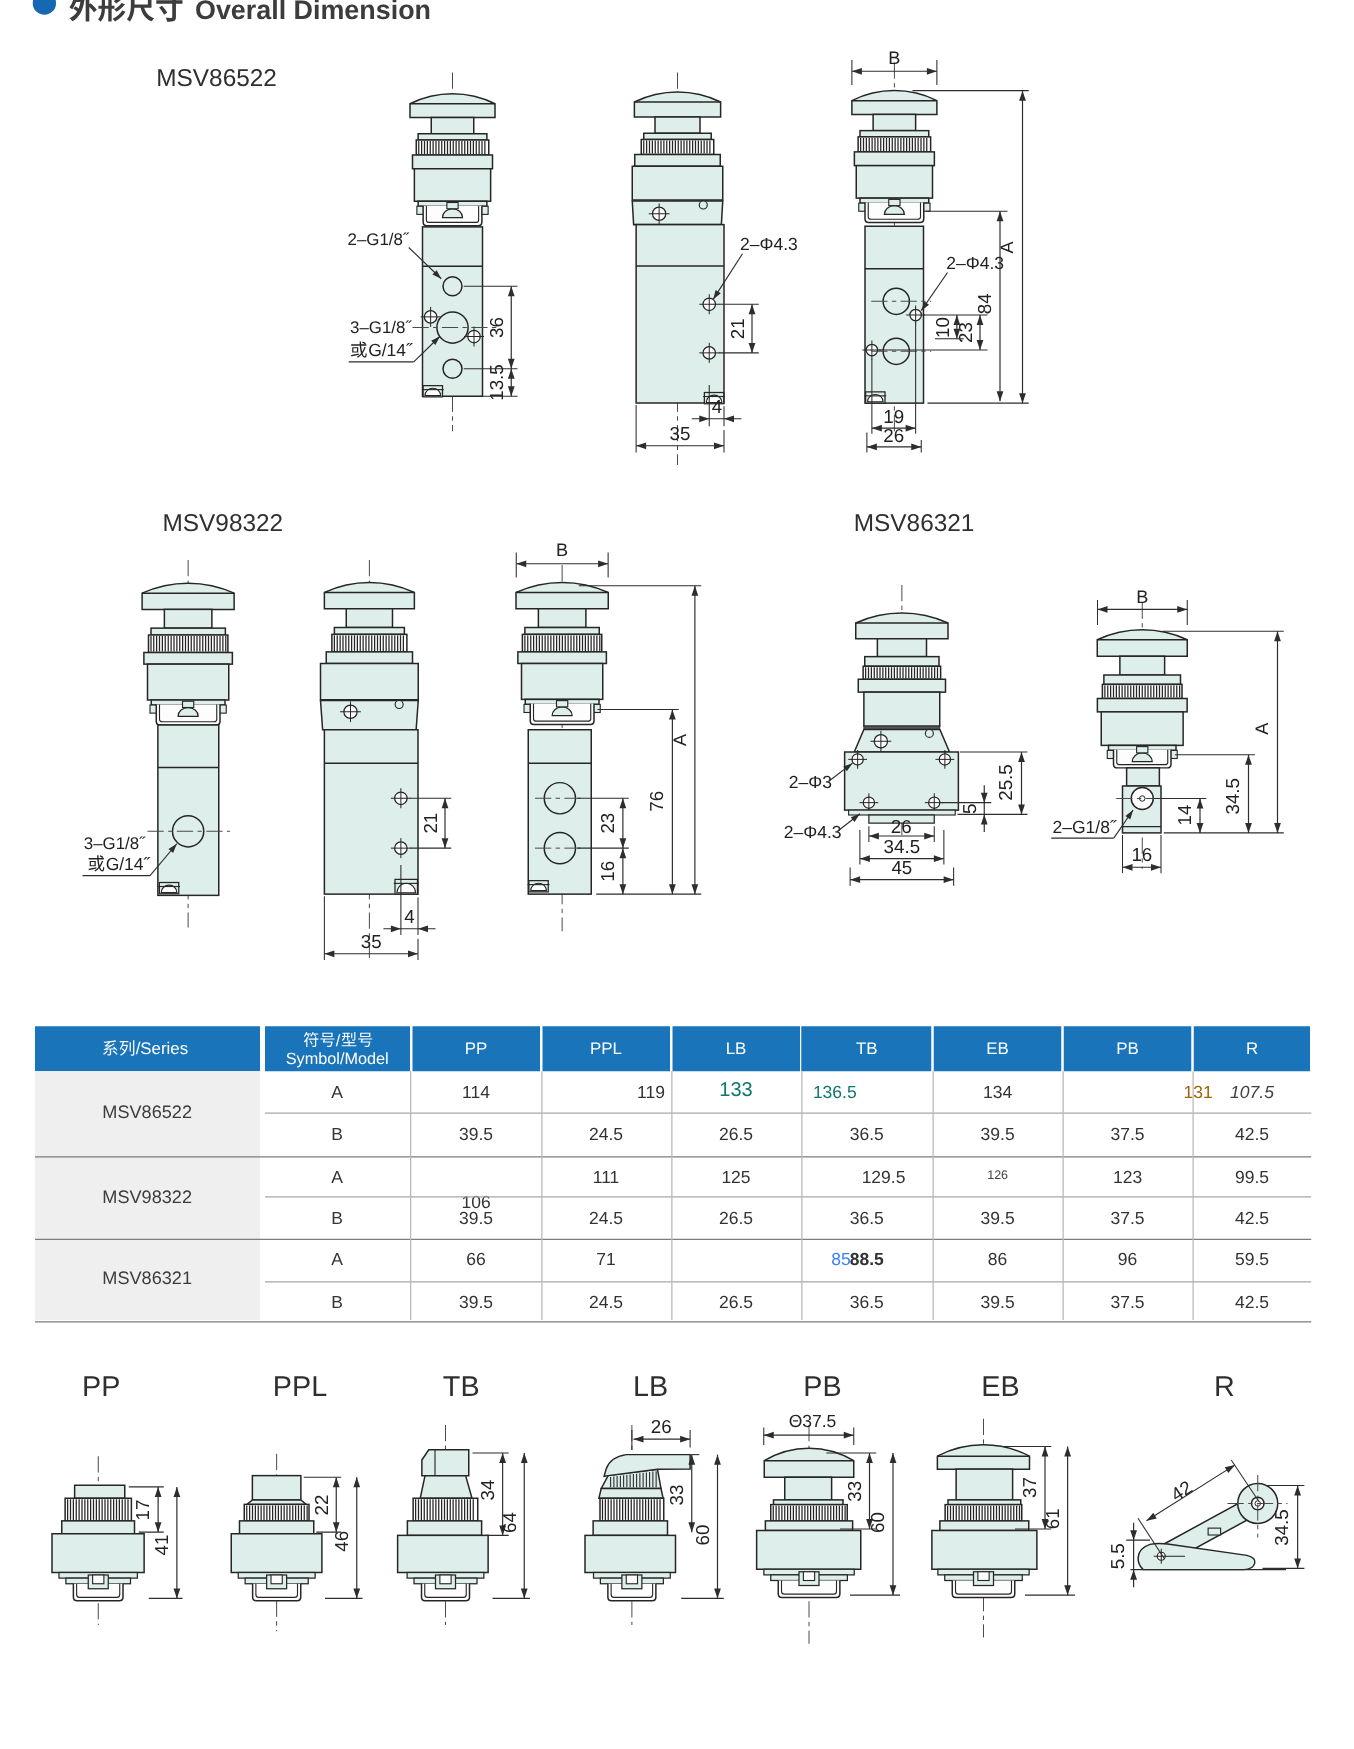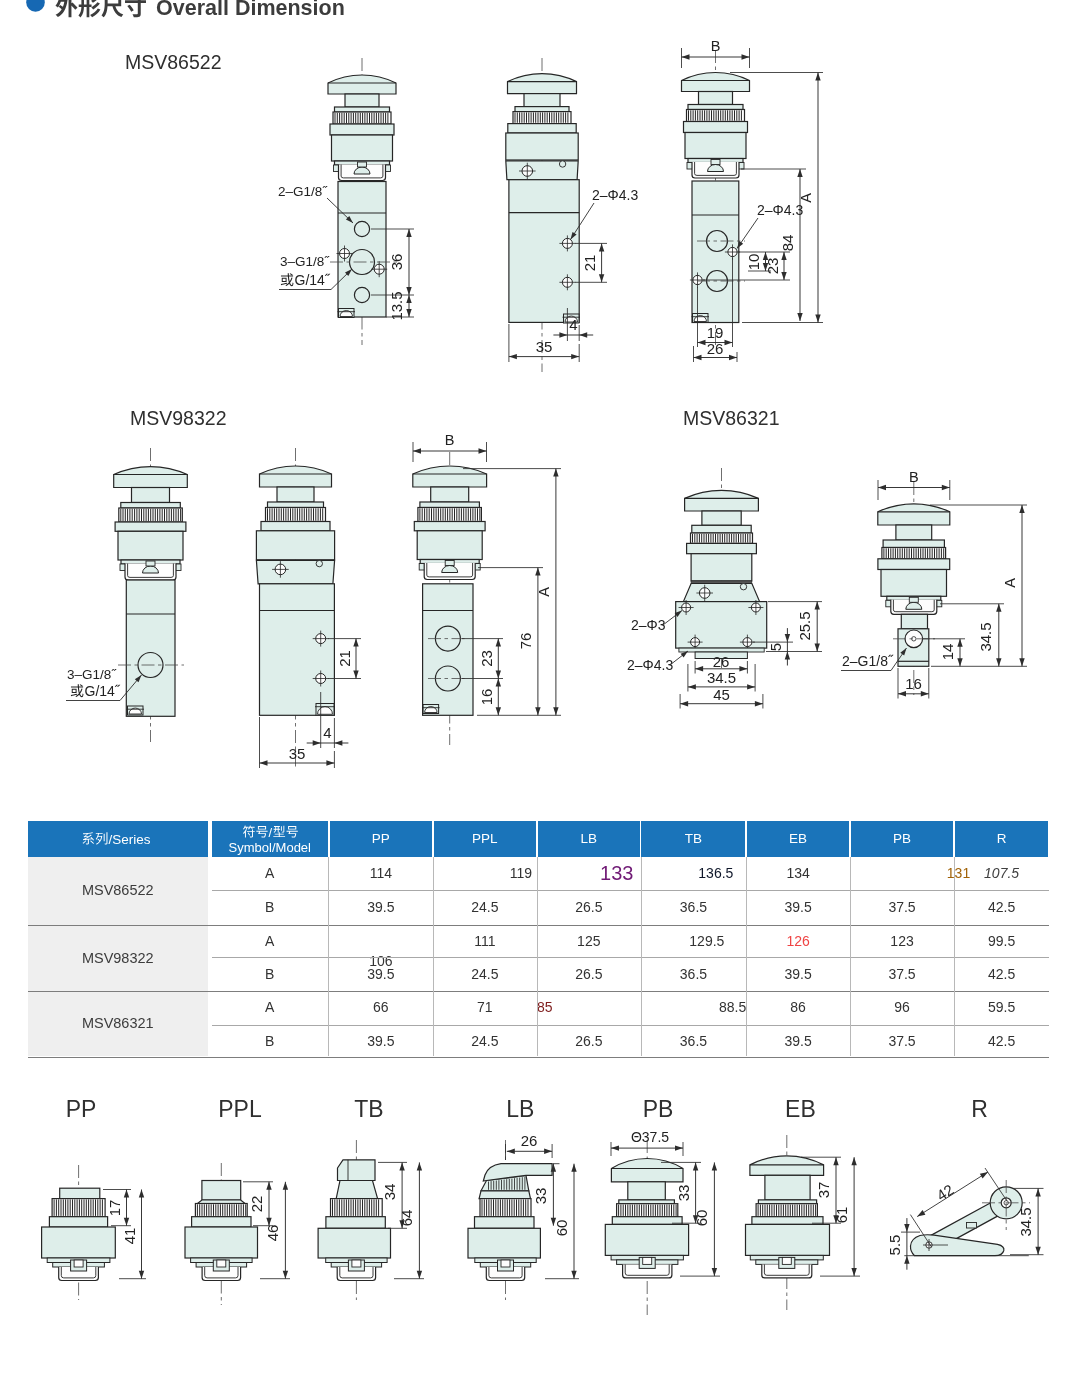--- a/index.html
+++ b/index.html
@@ -1012,54 +1012,54 @@
 <div style="position:absolute;left:613.4px;top:0;width:104.1px;height:36px;background:#1a74ba;color:#fff;font-size:13.5px;text-align:center;line-height:36px;">TB</div>
 <div style="position:absolute;left:719.1px;top:0;width:102.0px;height:36px;background:#1a74ba;color:#fff;font-size:13.5px;text-align:center;line-height:36px;">EB</div>
 <div style="position:absolute;left:822.7px;top:0;width:102.7px;height:36px;background:#1a74ba;color:#fff;font-size:13.5px;text-align:center;line-height:36px;">PB</div>
 <div style="position:absolute;left:927.0px;top:0;width:93.2px;height:36px;background:#1a74ba;color:#fff;font-size:13.5px;text-align:center;line-height:36px;">R</div>
 <div style="position:absolute;left:0;top:36.6px;width:179.5px;height:67.7px;background:#efefef;color:#3c3c3c;font-size:14.5px;text-align:center;line-height:67.7px;">MSV86522</div>
 <div style="position:absolute;left:0;top:104.3px;width:179.5px;height:66.5px;background:#efefef;color:#3c3c3c;font-size:14.5px;text-align:center;line-height:66.5px;">MSV98322</div>
 <div style="position:absolute;left:0;top:170.8px;width:179.5px;height:65.2px;background:#efefef;color:#3c3c3c;font-size:14.5px;text-align:center;line-height:65.2px;">MSV86321</div>
 <div style="position:absolute;left:184px;top:36.6px;width:115.5px;height:32.4px;font-size:14px;color:#333;text-align:center;line-height:32.4px;">A</div>
 <div style="position:absolute;left:301.0px;top:36.6px;width:103.7px;height:32.4px;font-size:14px;color:#333;text-align:center;line-height:32.4px;">114</div>
 <div style="position:absolute;left:404.7px;top:36.6px;width:104.3px;height:32.4px;font-size:14px;color:#333;text-align:center;line-height:32.4px;padding-left:36px;">119</div>
-<div style="position:absolute;left:509.0px;top:36.6px;width:103.6px;height:32.4px;font-size:20px;color:#701a75;text-align:center;line-height:32.4px;margin-left:28px;">133</div>
-<div style="position:absolute;left:635px;top:36.6px;width:105.7px;height:32.4px;font-size:14px;color:#0f172a;text-align:center;line-height:32.4px;">136.5</div>
+<div style="position:absolute;left:509.0px;top:36.6px;width:103.6px;height:32.4px;font-size:16px;color:#0f766e;text-align:center;line-height:32.4px;">133</div>
+<div style="position:absolute;left:587px;top:36.6px;width:105.7px;height:32.4px;font-size:14px;color:#0f766e;text-align:center;line-height:32.4px;">136.5</div>
 <div style="position:absolute;left:718.3px;top:36.6px;width:103.6px;height:32.4px;font-size:14px;color:#333;text-align:center;line-height:32.4px;">134</div>
 <div style="position:absolute;left:821.9px;top:36.6px;width:104.3px;height:32.4px;font-size:14px;color:#a16207;text-align:right;line-height:32.4px;margin-left:16px;">131</div>
 <div style="position:absolute;left:926.2px;top:36.6px;width:94.8px;height:32.4px;font-size:14px;color:#404040;text-align:center;line-height:32.4px;font-style:italic;">107.5</div>
 <div style="position:absolute;left:184px;top:69.0px;width:115.5px;height:35.3px;font-size:14px;color:#333;text-align:center;line-height:35.3px;">B</div>
 <div style="position:absolute;left:301.0px;top:69.0px;width:103.7px;height:35.3px;font-size:14px;color:#333;text-align:center;line-height:35.3px;">39.5</div>
 <div style="position:absolute;left:404.7px;top:69.0px;width:104.3px;height:35.3px;font-size:14px;color:#333;text-align:center;line-height:35.3px;">24.5</div>
 <div style="position:absolute;left:509.0px;top:69.0px;width:103.6px;height:35.3px;font-size:14px;color:#333;text-align:center;line-height:35.3px;">26.5</div>
 <div style="position:absolute;left:612.6px;top:69.0px;width:105.7px;height:35.3px;font-size:14px;color:#333;text-align:center;line-height:35.3px;">36.5</div>
 <div style="position:absolute;left:718.3px;top:69.0px;width:103.6px;height:35.3px;font-size:14px;color:#333;text-align:center;line-height:35.3px;">39.5</div>
 <div style="position:absolute;left:821.9px;top:69.0px;width:104.3px;height:35.3px;font-size:14px;color:#333;text-align:center;line-height:35.3px;">37.5</div>
 <div style="position:absolute;left:926.2px;top:69.0px;width:94.8px;height:35.3px;font-size:14px;color:#333;text-align:center;line-height:35.3px;">42.5</div>
 <div style="position:absolute;left:184px;top:104.3px;width:115.5px;height:32.0px;font-size:14px;color:#333;text-align:center;line-height:32.0px;">A</div>
 <div style="position:absolute;left:301.0px;top:104.3px;width:103.7px;height:32.0px;font-size:14px;color:#333;text-align:center;line-height:32.0px;margin-top:20px;">106</div>
 <div style="position:absolute;left:404.7px;top:104.3px;width:104.3px;height:32.0px;font-size:14px;color:#333;text-align:center;line-height:32.0px;">111</div>
 <div style="position:absolute;left:509.0px;top:104.3px;width:103.6px;height:32.0px;font-size:14px;color:#333;text-align:center;line-height:32.0px;">125</div>
 <div style="position:absolute;left:626px;top:104.3px;width:105.7px;height:32.0px;font-size:14px;color:#333;text-align:center;line-height:32.0px;">129.5</div>
-<div style="position:absolute;left:718.3px;top:104.3px;width:103.6px;height:32.0px;font-size:14px;color:#ef4444;text-align:center;line-height:32.0px;">126</div>
+<div style="position:absolute;left:718.3px;top:104.3px;width:103.6px;height:32.0px;font-size:10px;color:#404040;text-align:center;line-height:32.0px;">126</div>
 <div style="position:absolute;left:821.9px;top:104.3px;width:104.3px;height:32.0px;font-size:14px;color:#333;text-align:center;line-height:32.0px;">123</div>
 <div style="position:absolute;left:926.2px;top:104.3px;width:94.8px;height:32.0px;font-size:14px;color:#333;text-align:center;line-height:32.0px;">99.5</div>
 <div style="position:absolute;left:184px;top:136.3px;width:115.5px;height:34.5px;font-size:14px;color:#333;text-align:center;line-height:34.5px;">B</div>
 <div style="position:absolute;left:301.0px;top:136.3px;width:103.7px;height:34.5px;font-size:14px;color:#333;text-align:center;line-height:34.5px;">39.5</div>
 <div style="position:absolute;left:404.7px;top:136.3px;width:104.3px;height:34.5px;font-size:14px;color:#333;text-align:center;line-height:34.5px;">24.5</div>
 <div style="position:absolute;left:509.0px;top:136.3px;width:103.6px;height:34.5px;font-size:14px;color:#333;text-align:center;line-height:34.5px;">26.5</div>
 <div style="position:absolute;left:612.6px;top:136.3px;width:105.7px;height:34.5px;font-size:14px;color:#333;text-align:center;line-height:34.5px;">36.5</div>
 <div style="position:absolute;left:718.3px;top:136.3px;width:103.6px;height:34.5px;font-size:14px;color:#333;text-align:center;line-height:34.5px;">39.5</div>
 <div style="position:absolute;left:821.9px;top:136.3px;width:104.3px;height:34.5px;font-size:14px;color:#333;text-align:center;line-height:34.5px;">37.5</div>
 <div style="position:absolute;left:926.2px;top:136.3px;width:94.8px;height:34.5px;font-size:14px;color:#333;text-align:center;line-height:34.5px;">42.5</div>
 <div style="position:absolute;left:184px;top:170.8px;width:115.5px;height:33.2px;font-size:14px;color:#333;text-align:center;line-height:33.2px;">A</div>
 <div style="position:absolute;left:301.0px;top:170.8px;width:103.7px;height:33.2px;font-size:14px;color:#333;text-align:center;line-height:33.2px;">66</div>
 <div style="position:absolute;left:404.7px;top:170.8px;width:104.3px;height:33.2px;font-size:14px;color:#333;text-align:center;line-height:33.2px;">71</div>
-<div style="position:absolute;left:509.0px;top:170.8px;width:103.6px;height:33.2px;font-size:14px;color:#7f1d1d;text-align:left;line-height:33.2px;">85</div>
-<div style="position:absolute;left:612.6px;top:170.8px;width:105.7px;height:33px;font-size:14px;color:#333;text-align:right;line-height:33.2px;">88.5</div>
+<div style="position:absolute;left:509.0px;top:170.8px;width:103.6px;height:33.2px;font-size:14px;color:#3b82f6;text-align:right;line-height:33.2px;padding-left:40px;">85</div>
+<div style="position:absolute;left:612.6px;top:170.8px;width:105.7px;height:33px;font-size:14px;color:#333;text-align:center;line-height:33.2px;font-weight:bold;">88.5</div>
 <div style="position:absolute;left:718.3px;top:170.8px;width:103.6px;height:33.2px;font-size:14px;color:#333;text-align:center;line-height:33.2px;">86</div>
 <div style="position:absolute;left:821.9px;top:170.8px;width:104.3px;height:33.2px;font-size:14px;color:#333;text-align:center;line-height:33.2px;">96</div>
 <div style="position:absolute;left:926.2px;top:170.8px;width:94.8px;height:33.2px;font-size:14px;color:#333;text-align:center;line-height:33.2px;">59.5</div>
 <div style="position:absolute;left:184px;top:204.0px;width:115.5px;height:32.0px;font-size:14px;color:#333;text-align:center;line-height:32.0px;">B</div>
 <div style="position:absolute;left:301.0px;top:204.0px;width:103.7px;height:32.0px;font-size:14px;color:#333;text-align:center;line-height:32.0px;">39.5</div>
 <div style="position:absolute;left:404.7px;top:204.0px;width:104.3px;height:32.0px;font-size:14px;color:#333;text-align:center;line-height:32.0px;">24.5</div>
 <div style="position:absolute;left:509.0px;top:204.0px;width:103.6px;height:32.0px;font-size:14px;color:#333;text-align:center;line-height:32.0px;">26.5</div>
 <div style="position:absolute;left:612.6px;top:204.0px;width:105.7px;height:32.0px;font-size:14px;color:#333;text-align:center;line-height:32.0px;">36.5</div>
 <div style="position:absolute;left:718.3px;top:204.0px;width:103.6px;height:32.0px;font-size:14px;color:#333;text-align:center;line-height:32.0px;">39.5</div>
 <div style="position:absolute;left:821.9px;top:204.0px;width:104.3px;height:32.0px;font-size:14px;color:#333;text-align:center;line-height:32.0px;">37.5</div>

